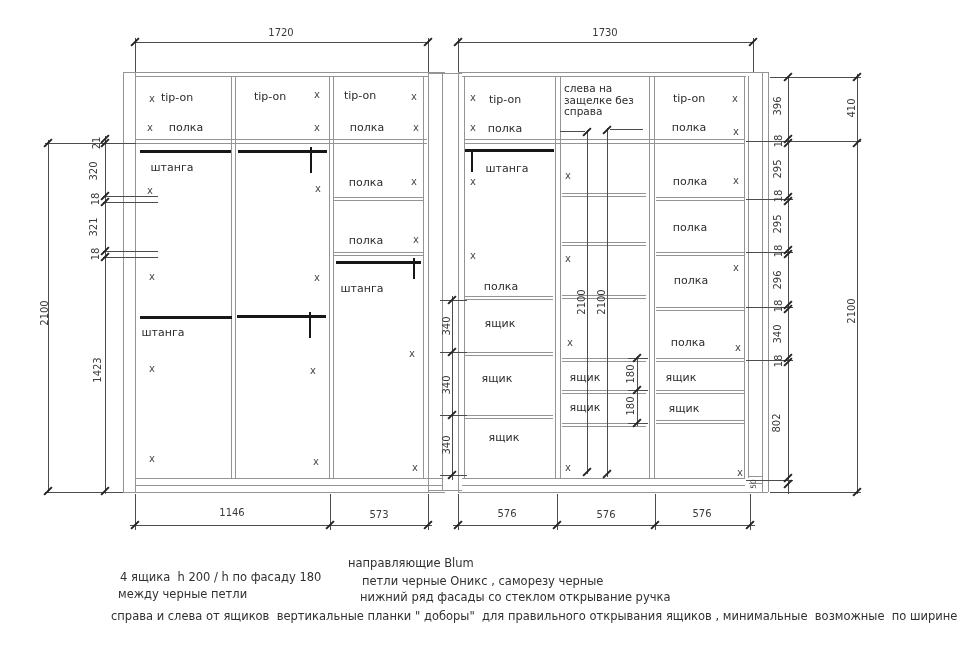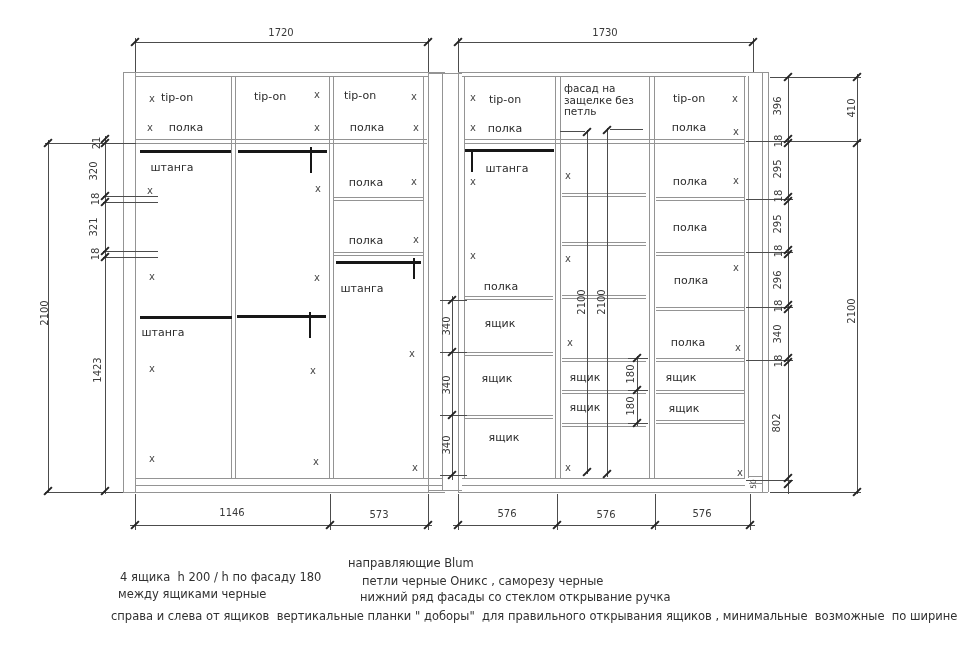--- a/index.html
+++ b/index.html
@@ -258,23 +258,23 @@
     <div class="plabel" style="left: 585px; top: 407px;">ящик</div>
     <div class="plabel" style="left: 689px; top: 98px;">tip-on</div>
     <div class="plabel" style="left: 689px; top: 127px;">полка</div>
     <div class="plabel" style="left: 690px; top: 181px;">полка</div>
     <div class="plabel" style="left: 690px; top: 227px;">полка</div>
     <div class="plabel" style="left: 691px; top: 280px;">полка</div>
     <div class="plabel" style="left: 688px; top: 342px;">полка</div>
     <div class="plabel" style="left: 681px; top: 377px;">ящик</div>
     <div class="plabel" style="left: 684px; top: 408px;">ящик</div>
     <div class="facade" style="left: 564px; top: 83px;">
-      <div>фасад на</div>
+      <div>слева на</div>
       <div>защелке без</div>
-      <div>петль</div>
+      <div>справа</div>
     </div>
     <div class="xmark" style="left: 152px; top: 98px;">x</div>
     <div class="xmark" style="left: 150px; top: 127px;">x</div>
     <div class="xmark" style="left: 317px; top: 94px;">x</div>
     <div class="xmark" style="left: 317px; top: 127px;">x</div>
     <div class="xmark" style="left: 414px; top: 96px;">x</div>
     <div class="xmark" style="left: 416px; top: 127px;">x</div>
     <div class="xmark" style="left: 150px; top: 190px;">x</div>
     <div class="xmark" style="left: 152px; top: 276px;">x</div>
     <div class="xmark" style="left: 152px; top: 368px;">x</div>
@@ -295,18 +295,18 @@
     <div class="xmark" style="left: 568px; top: 258px;">x</div>
     <div class="xmark" style="left: 570px; top: 342px;">x</div>
     <div class="xmark" style="left: 568px; top: 467px;">x</div>
     <div class="xmark" style="left: 735px; top: 98px;">x</div>
     <div class="xmark" style="left: 736px; top: 131px;">x</div>
     <div class="xmark" style="left: 736px; top: 180px;">x</div>
     <div class="xmark" style="left: 736px; top: 267px;">x</div>
     <div class="xmark" style="left: 738px; top: 347px;">x</div>
     <div class="xmark" style="left: 740px; top: 472px;">x</div>
     <div class="note" style="left: 120px; top: 570px;">4 ящика  h 200 / h по фасаду 180</div>
-    <div class="note" style="left: 118px; top: 587px;">между ящиками черные</div>
+    <div class="note" style="left: 118px; top: 587px;">между черные петли</div>
     <div class="note" style="left: 348px; top: 556px;">направляющие Blum</div>
     <div class="note" style="left: 360px; top: 590px;">нижний ряд фасады со стеклом открывание ручка</div>
     <div class="note" style="left: 362px; top: 574px;">петли черные Оникс , саморезу черные</div>
     <div class="note" style="left: 111px; top: 609px;">справа и слева от ящиков  вертикальные планки " доборы"  для правильного открывания ящиков , минимальные  возможные  по ширине</div>
   </div>
 
 </body></html>

